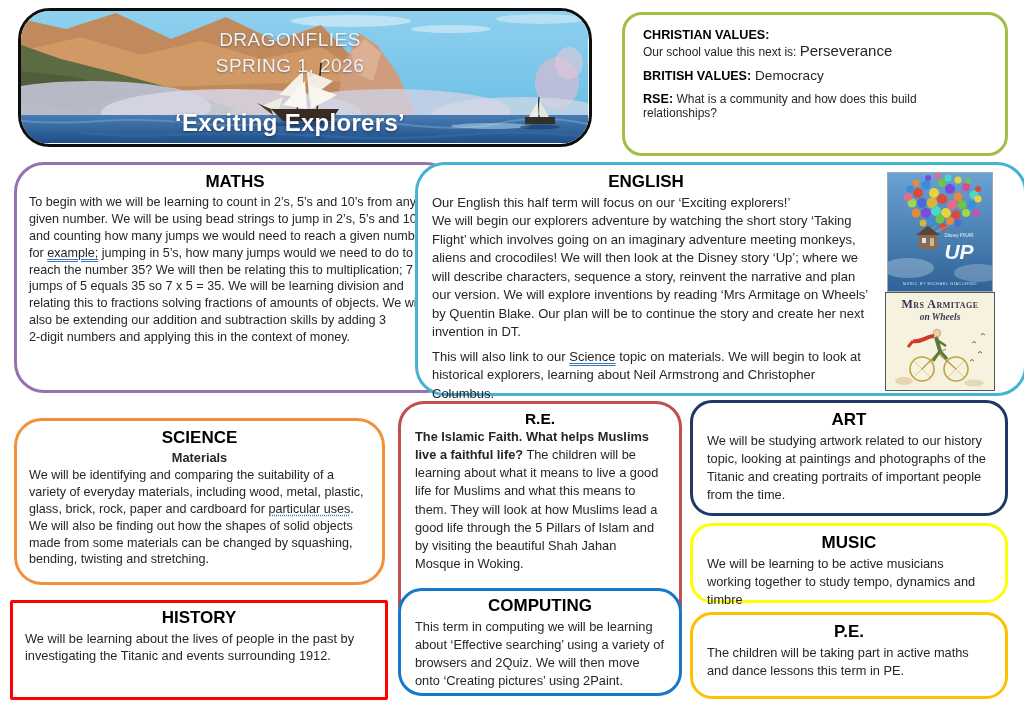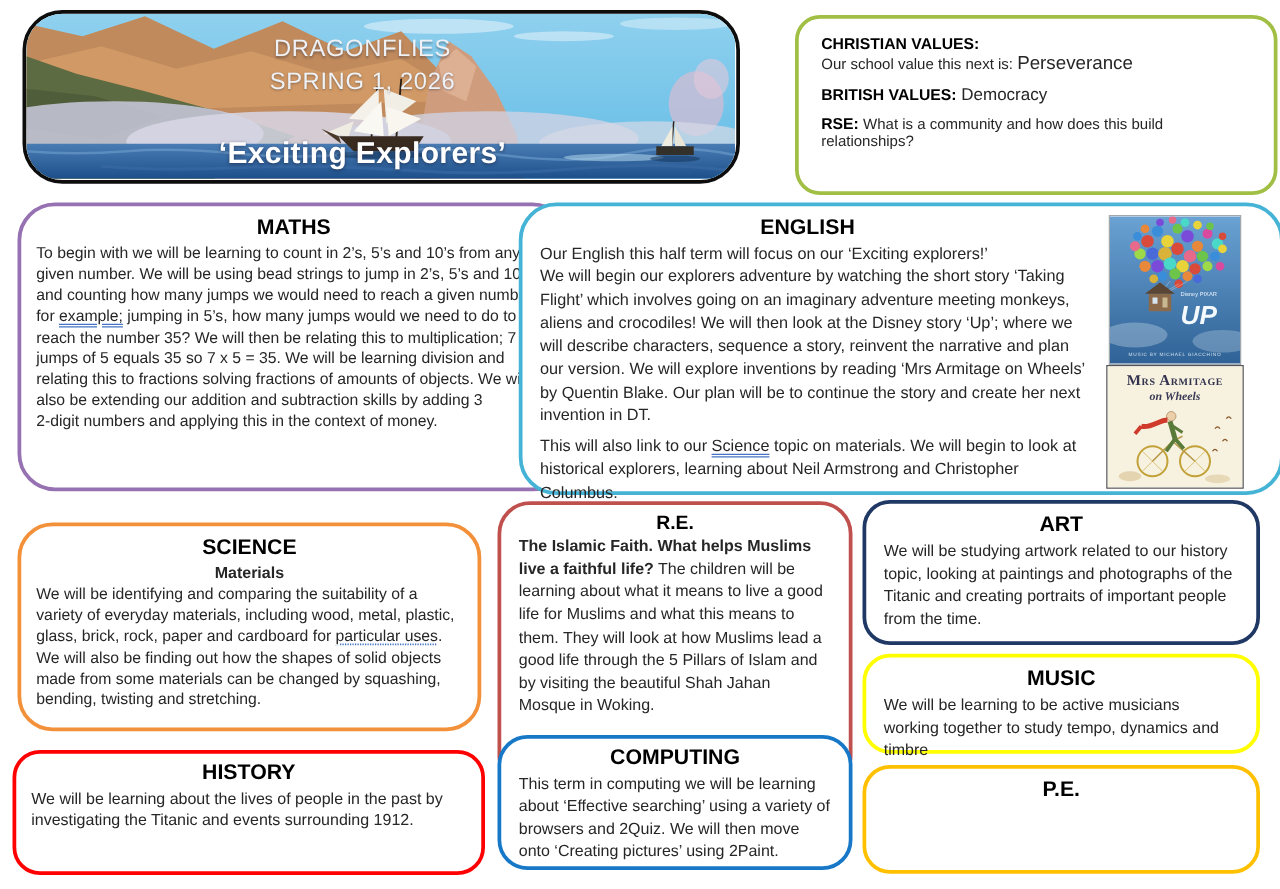--- a/index.html
+++ b/index.html
@@ -25,21 +25,21 @@
     border:3.5px solid #0d0d0d; border-radius:32px; overflow:hidden; box-sizing:border-box;
   }
   .header-box svg { position:absolute; left:0; top:0; }
   .header-text { position:absolute; left:0; right:30px; top:0; text-align:center; }
   .hline { font-size:19px; line-height:26px; color:#eef2f6; text-shadow:0 1px 2px rgba(40,40,60,.45); letter-spacing:.5px; }
   .hline1 { margin-top:16px; }
   .topic { margin-top:30px; font-size:24px; font-weight:bold; color:#ffffff; text-shadow:0 1px 3px rgba(20,20,40,.55); letter-spacing:.3px; }
 
   
   .values-box {
-    position:absolute; left:636px; top:12px; width:386px; height:144px;
+    position:absolute; left:622px; top:12px; width:386px; height:144px;
     border:3px solid #a2bf45; border-radius:20px; box-sizing:border-box;
     padding:13px 18px 8px 18px; background:#fff;
   }
   .v-label { font-weight:bold; font-size:12.6px; color:#000; }
   .v-row { margin-bottom:9px; font-size:12px; }
   .v-big { font-size:15px; }
   .v-mid { font-size:13.6px; }
 
   
   .book { position:absolute; overflow:hidden; }
@@ -247,27 +247,28 @@
   <div class="box" style="left: 690px; top: 400px; width: 318px; height: 116px; border-radius: 22px; border-color: rgb(32, 56, 100);">
     <div class="title">ART</div>
     <div class="body">We will be studying artwork related to our history topic, looking at paintings and photographs of the Titanic and creating portraits of important people from the time.</div>
   </div>
 
   <div class="box" style="left: 690px; top: 523px; width: 318px; height: 80px; border-radius: 22px; border-color: rgb(255, 255, 0);">
     <div class="title">MUSIC</div>
     <div class="body">We will be learning to be active musicians working together to study tempo, dynamics and timbre</div>
   </div>
 
-  <div class="box" style="left: 10px; top: 600px; width: 378px; height: 100px; border-radius: 22px; border-color: rgb(255, 0, 0);">
+  <div class="box" style="left: 10px; top: 600px; width: 378px; height: 100px; border-radius: 2px; border-color: rgb(255, 0, 0);">
     <div class="title" style="margin-top:5px;">HISTORY</div>
     <div class="body-tight" style="font-size:12.8px;">We will be learning about the lives of people in the past by investigating the Titanic and events surrounding 1912.</div>
   </div>
 
   <div class="box" style="left: 398px; top: 588px; width: 284px; height: 108px; border-radius: 24px; border-color: rgb(24, 120, 200);">
     <div class="title" style="margin-top:5px;">COMPUTING</div>
     <div class="body" style="font-size:12.8px;">This term in computing we will be learning about ‘Effective searching’ using a variety of browsers and 2Quiz. We will then move onto ‘Creating pictures’ using 2Paint.</div>
   </div>
 
   <div class="box" style="left: 690px; top: 612px; width: 318px; height: 87px; border-radius: 22px; border-color: rgb(255, 192, 0);">
     <div class="title">P.E.</div>
+    <div class="body">The children will be taking part in active maths and dance lessons this term in PE.</div>
   </div>
 
 </div>
 
 </body></html>

